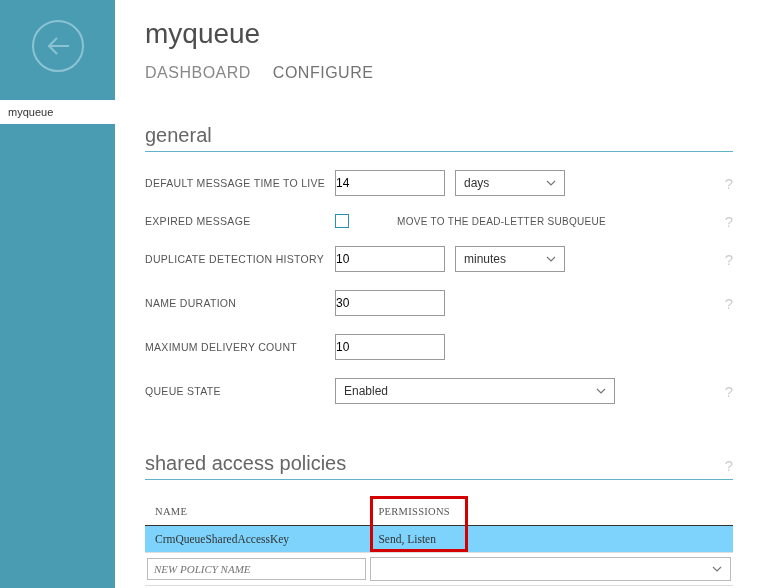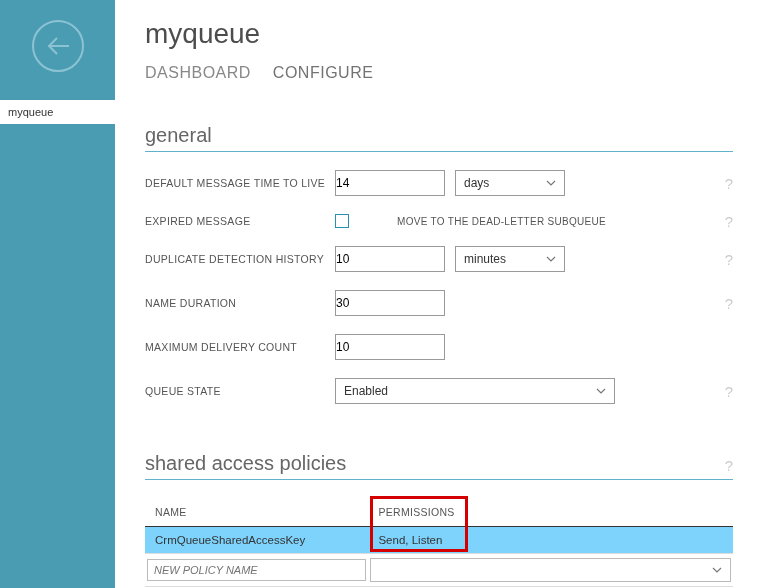--- a/index.html
+++ b/index.html
@@ -20,21 +20,21 @@
 .form-label { width: 190px; font-size: 10.5px; color: #555; letter-spacing: .3px; }
 .text-input { width: 110px; height: 26px; border: 1px solid #999; padding: 0 0; font-size: 12px; margin-right: 10px; font-family: inherit; }
 .select-box { position: relative; width: 110px; height: 26px; border: 1px solid #999; display: flex; align-items: center; padding: 0 8px; font-size: 12px; cursor: pointer; background: #fff; }
 .select-box.wide { width: 280px; }
 .select-caret { position: absolute; right: 8px; top: 50%; transform: translateY(-50%); }
 .checkbox-row { display: flex; align-items: center; gap: 8px; }
 .checkbox-box { width: 14px; height: 14px; border: 1.5px solid #2a8fb5; background: #fff; cursor: pointer; }
 .checkbox-label { font-size: 10px; color: #555; letter-spacing: .3px; padding-left: 40px; }
 .help-icon { position: absolute; right: 0; color: #ccc; font-size: 15px; cursor: pointer; }
 .policies-header { display: flex; align-items: center; justify-content: space-between; }
-.table { width: 100%; border-collapse: collapse; }
+.table { width: 100%; border-collapse: collapse; font-family: Liberation Serif, serif; }
 .table th { text-align: left; font-size: 10.5px; font-weight: 400; color: #555; padding: 8px 10px; border-bottom: 1px solid #333; letter-spacing: .3px; }
 .table td { padding: 7px 10px; font-size: 11.5px; border-bottom: 1px solid #ddd; }
 .table tr.data-row td { background: #7dd3fc; }
 .highlight-box { position: absolute; border: 3px solid #d40000; pointer-events: none; }
 .new-policy-input { width: 100%; border: 1px solid #bbb; padding: 4px 6px; font-style: italic; color: #888; font-size: 11px; font-family: inherit; }
 .new-policy-select { width: 100%; height: 24px; border: 1px solid #bbb; position: relative; background: #fff; cursor: pointer; }
 .table-wrap { position: relative; }
 </style>
 </head>
 <body>

